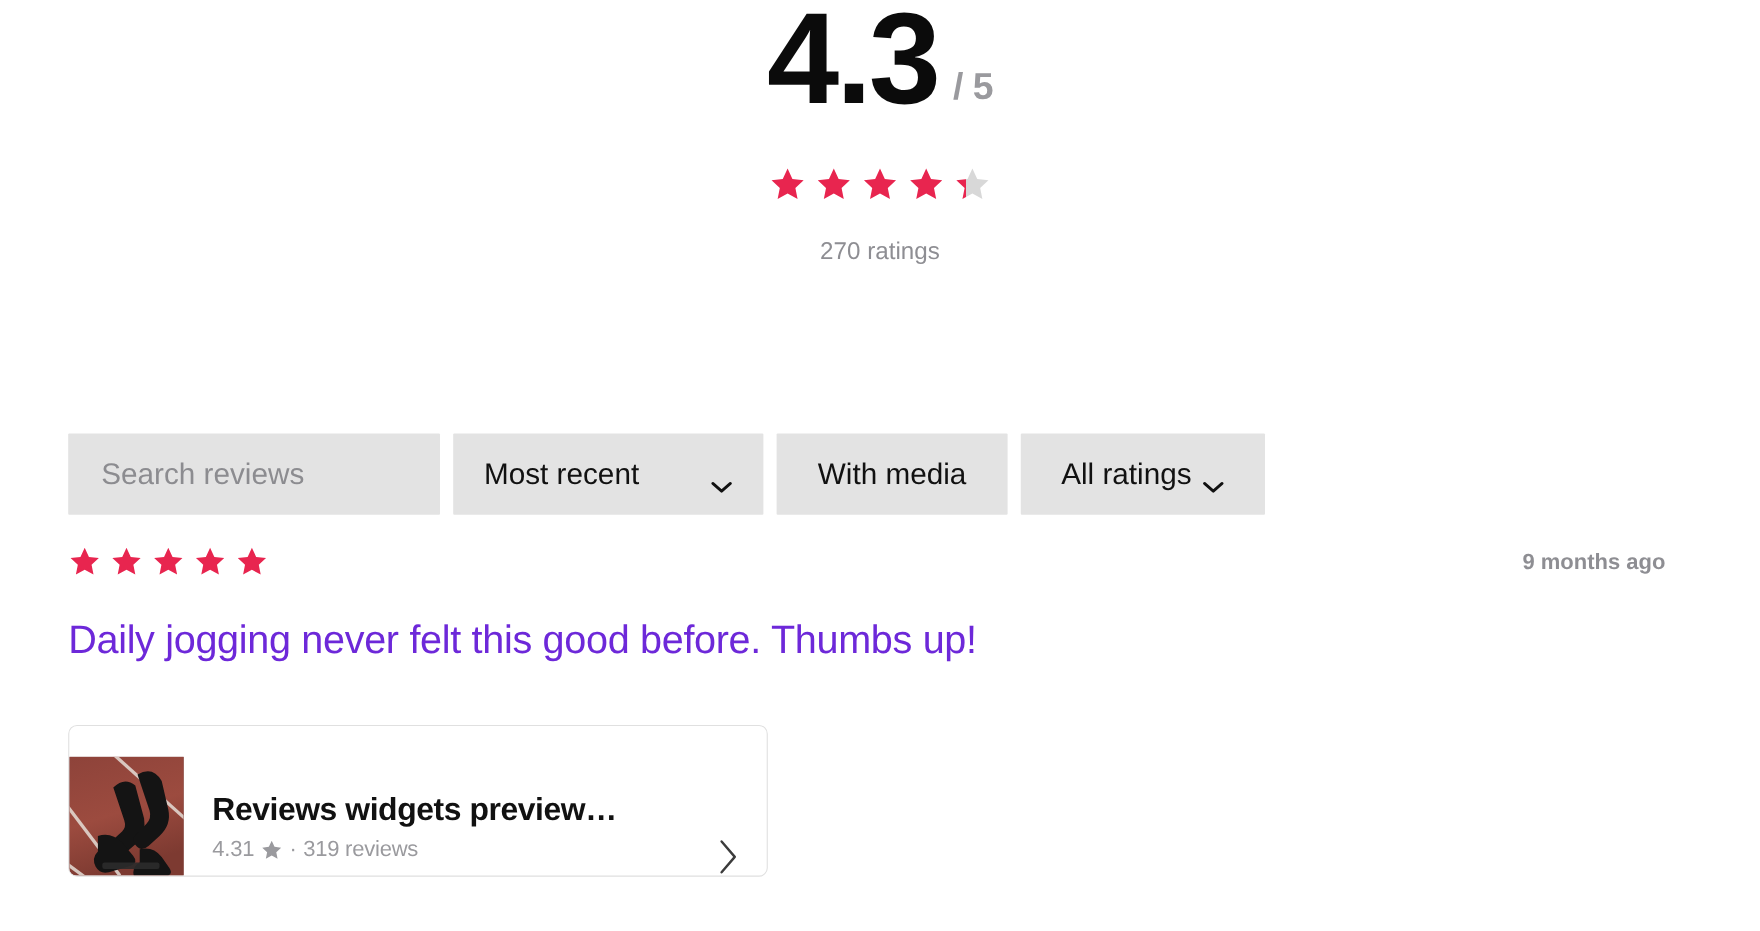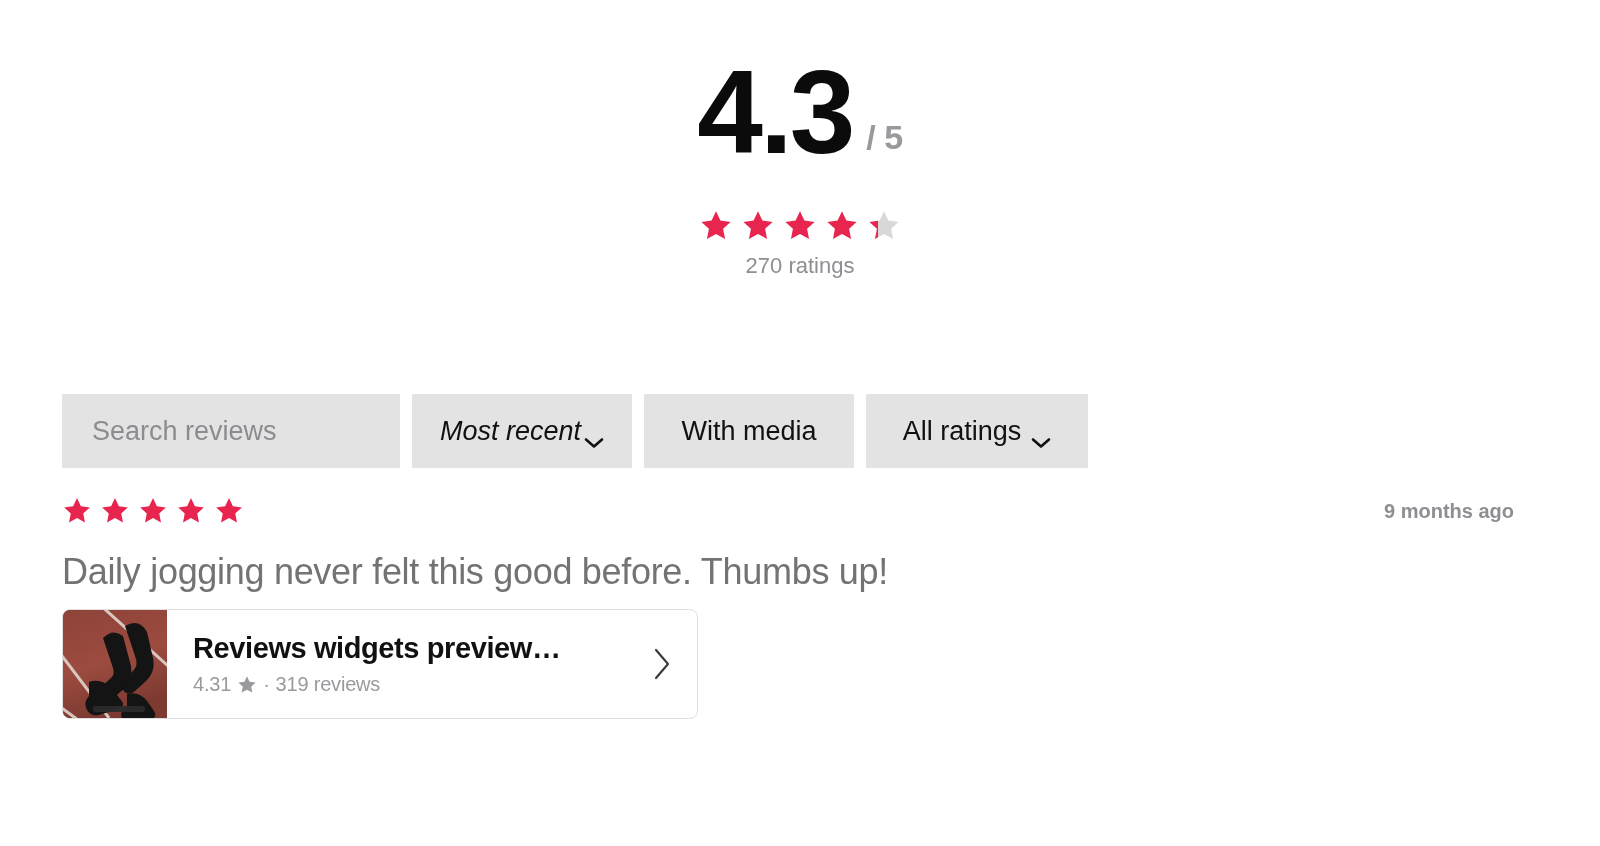--- a/index.html
+++ b/index.html
@@ -13,21 +13,20 @@
     height: 846px;
     font-family: "Liberation Sans", sans-serif;
     color: #111111;
     overflow: hidden;
     position: relative;
   }
 
   
   .summary {
     width: 100%;
-    padding-top: 58px;
     display: flex;
     flex-direction: column;
     align-items: center;
   }
   .score-row {
     display: flex;
     align-items: flex-end;
     line-height: 1;
   }
   .score-value {
@@ -48,21 +47,21 @@
 
   .summary-stars {
     margin-top: 42px;
     display: flex;
     align-items: center;
     gap: 8px;
   }
   .summary-stars .star { width: 34px; height: 34px; }
 
   .ratings-count {
-    margin-top: 10px;
+    margin-top: 30px;
     font-size: 22px;
     color: #8e8e93;
     letter-spacing: 0px;
   }
 
   
   .star { display: block; }
 
   
   .filter-bar {
@@ -95,24 +94,23 @@
     border: none;
     outline: none;
     font-family: "Liberation Sans", sans-serif;
     font-size: 27px;
     color: #111111;
     width: 100%;
   }
   .search-ctl input::placeholder { color: #8c8c90; opacity: 1; }
 
   .sort-ctl {
-    width: 220px;
+    width: 282px;
     justify-content: space-between;
     font-weight: 400;
-    font-style: italic;
   }
   .ratings-ctl {
     width: 222px;
     justify-content: center;
     gap: 10px;
   }
   .media-ctl {
     width: 210px;
     justify-content: center;
   }
@@ -159,36 +157,36 @@
   .reviewer-name { letter-spacing: 0px; }
   .verified-badge {
     width: 22px;
     height: 22px;
     margin: 0 10px 0 22px;
     flex: none;
   }
   .verified-label { letter-spacing: 0px; }
 
   .review-body {
-    margin-top: 24px;
+    margin-top: 34px;
     font-size: 36px;
-    color: #737373;
+    color: #6d28d9;
     letter-spacing: -0.3px;
     line-height: 1.2;
   }
 
   
   .product-card {
-    margin-top: 16px;
+    margin-top: 56px;
     width: 636px;
-    height: 110px;
+    height: 138px;
     border: 1px solid #e0e0e0;
     border-radius: 8px;
     display: flex;
-    align-items: center;
+    align-items: flex-end;
     overflow: hidden;
     background: #ffffff;
     cursor: pointer;
   }
   .product-thumb {
     width: 104px;
     height: 108px;
     flex: none;
     position: relative;
     overflow: hidden;

